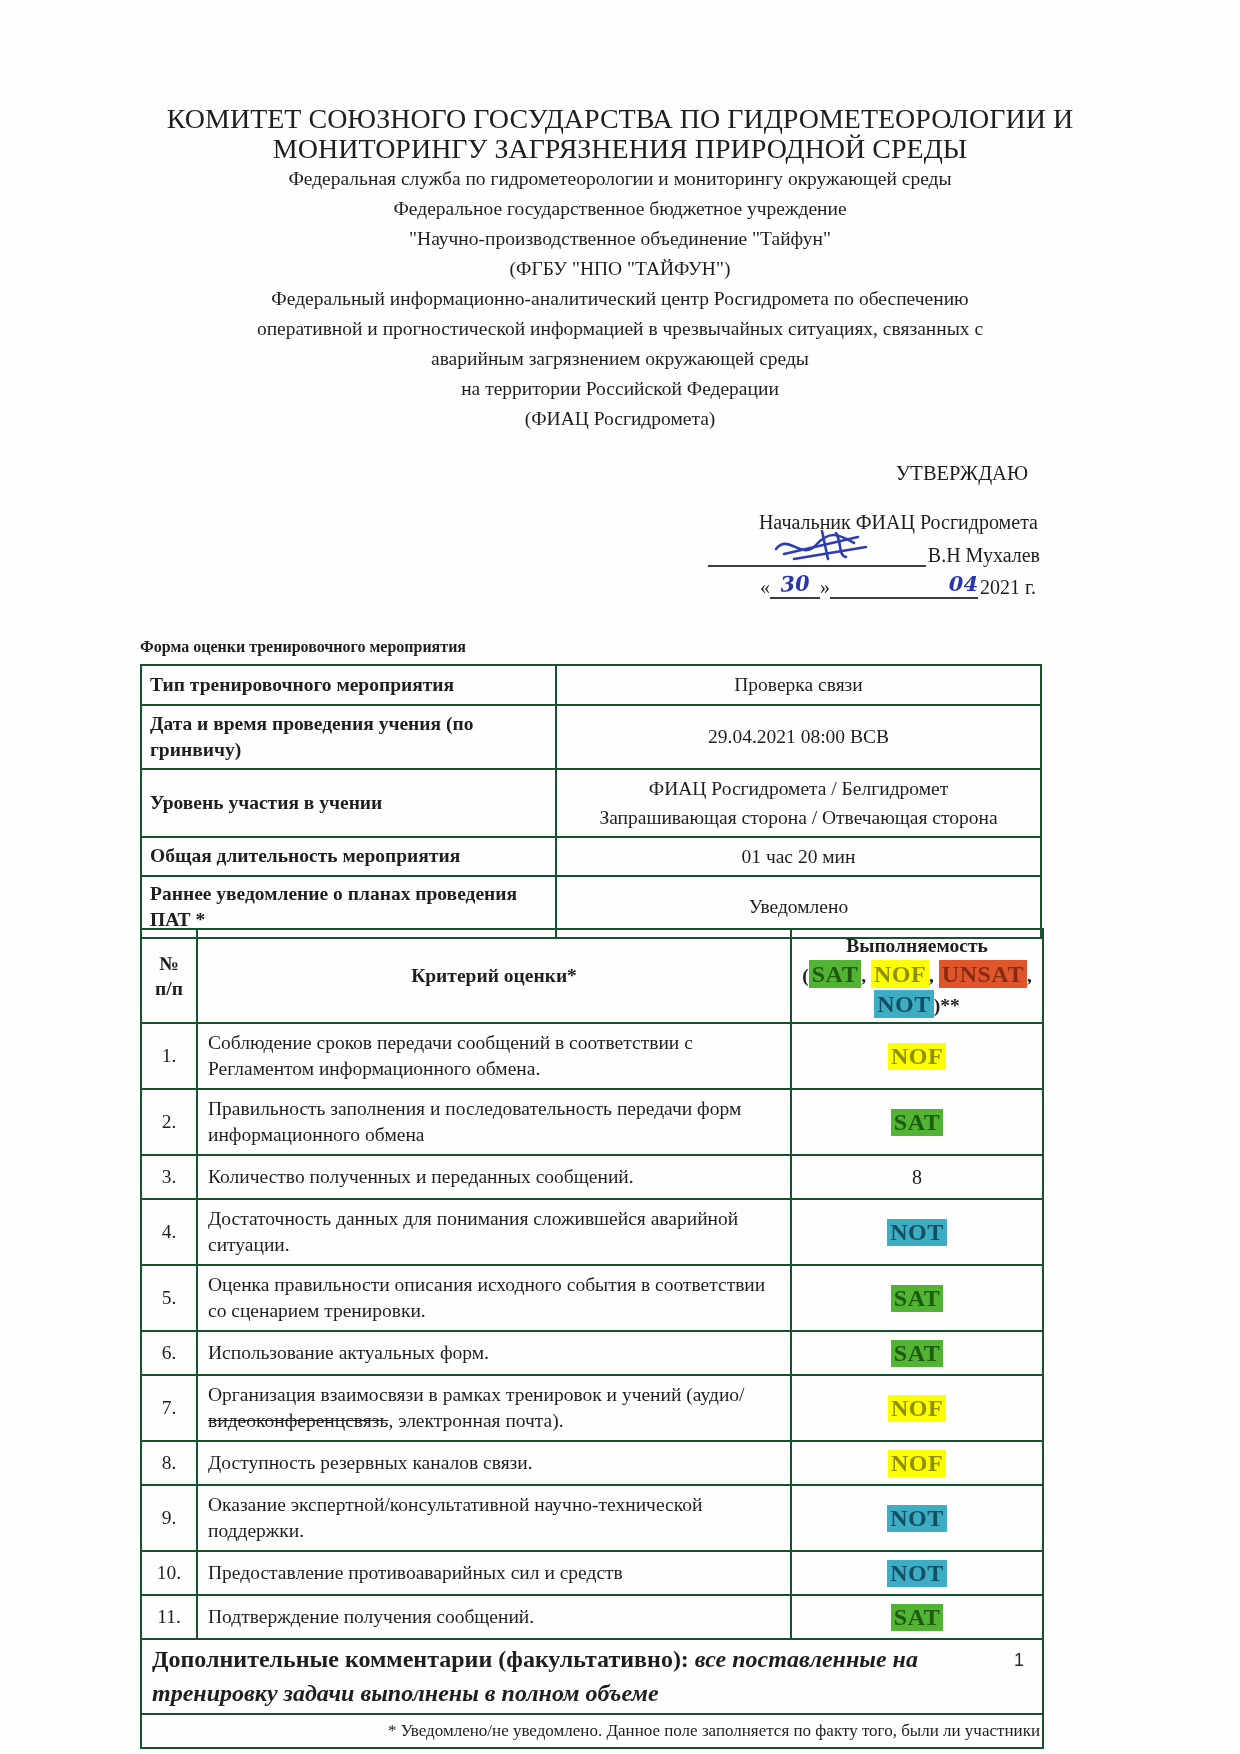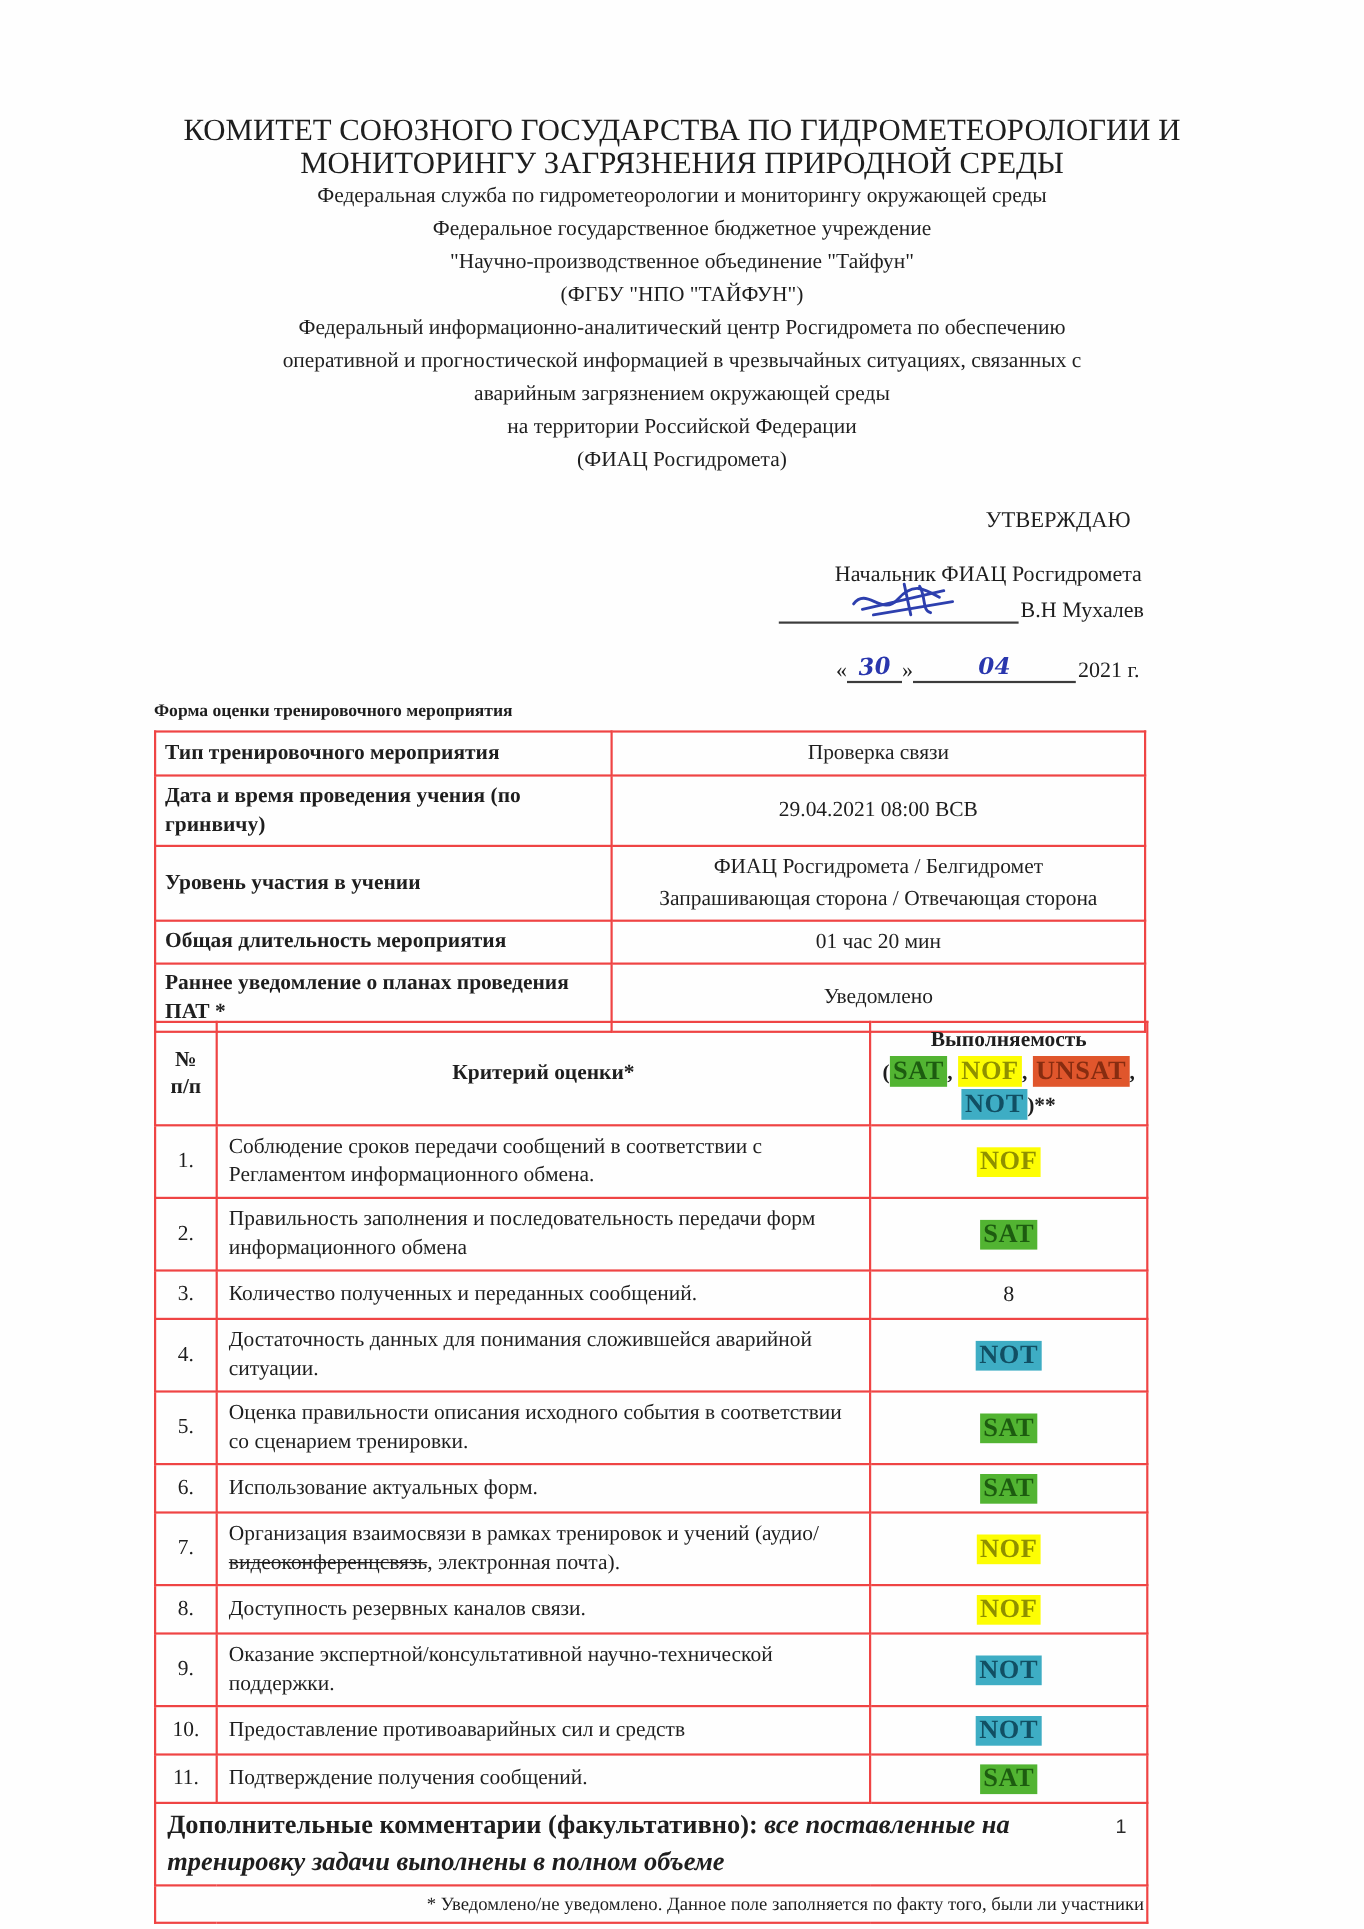--- a/index.html
+++ b/index.html
@@ -17,28 +17,28 @@
   .approve .pos{margin-top:26px;text-align:right;padding-right:4px;}
   .sig-row{margin-top:1px;display:flex;justify-content:flex-end;align-items:flex-end;padding-right:2px;height:32px;}
   .sig-underline{display:inline-block;width:218px;height:28px;border-bottom:2px solid #3c3c3c;position:relative;}
   .sig-underline svg{position:absolute;left:58px;top:-14px;}
   .sig-name{margin-left:2px;}
   .date-row{margin-top:4px;display:flex;justify-content:flex-end;align-items:flex-end;padding-right:6px;font-size:20px;}
   .u{border-bottom:2px solid #3c3c3c;}
   .hand{color:#2936ad;font-style:italic;font-weight:bold;font-size:21px;font-family:"DejaVu Serif",serif;}
   .day-box{display:inline-block;width:46px;text-align:center;transform:rotate(-3deg);}
   .day-wrap{display:inline-block;width:50px;text-align:center;height:26px;}
-  .month-wrap{display:inline-block;width:148px;text-align:center;height:26px;margin-top:22px;}
+  .month-wrap{display:inline-block;width:148px;text-align:right;height:26px;}
   .year{margin-left:2px;}
   
   .form-title{position:absolute;top:638px;left:140px;width:902px;text-align:left;
     font-weight:bold;font-size:16px;}
   
   table{border-collapse:collapse;table-layout:fixed;}
-  td,th{border:2px solid #ef4444;vertical-align:middle;}
+  td,th{border:2px solid #14532d;vertical-align:middle;}
   .info-table{position:absolute;top:664px;left:140px;width:902px;}
   .info-table td{font-size:19.5px;line-height:1.35;}
   .info-table .label{font-weight:bold;padding:2px 8px;}
   .info-table .value{text-align:center;padding:2px 8px;line-height:1.5;}
   .ih1 td{height:34px;} .ih2 td{height:58px;} .ih3 td{height:62px;} .ih4 td{height:33px;} .ih5 td{height:56px;}
   .criteria-table{position:absolute;top:928px;left:140px;width:902px;}
   .criteria-table td{font-size:19.5px;}
   .criteria-table .head td{font-weight:bold;text-align:center;line-height:1.3;height:90px;}
   .num-cell{text-align:center;}
   .crit-cell{padding:2px 8px 2px 10px;line-height:1.35;}

